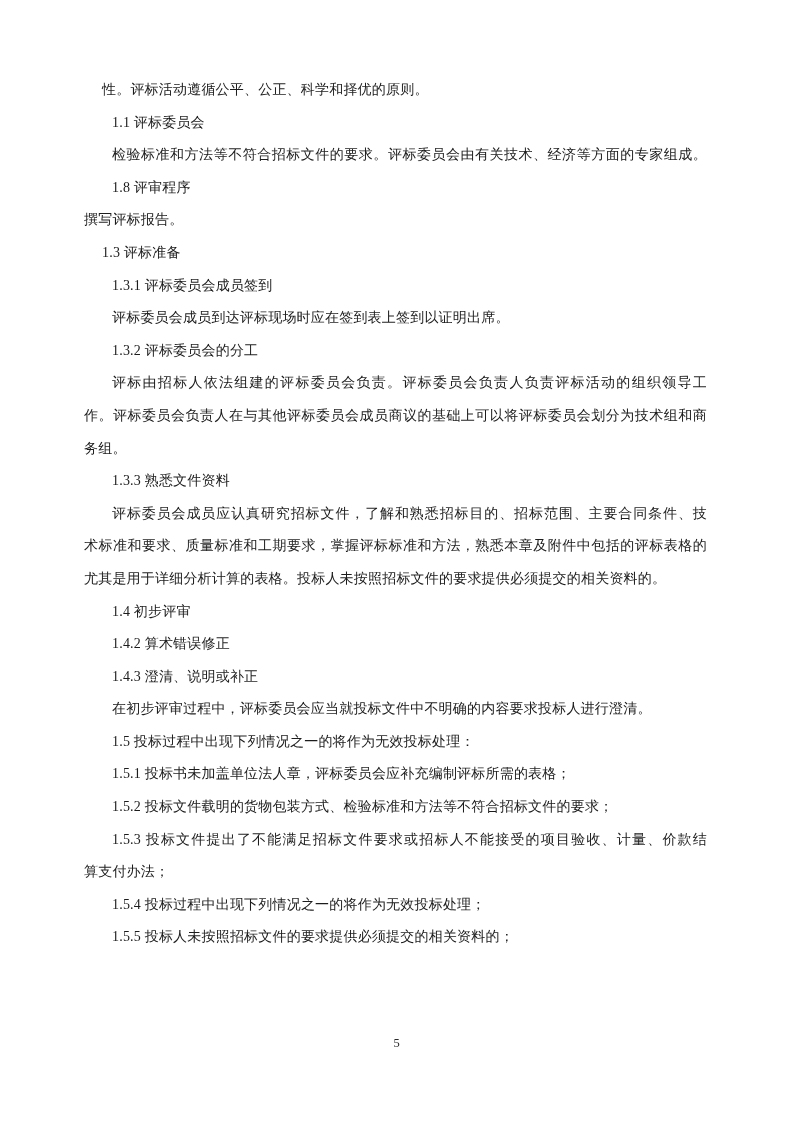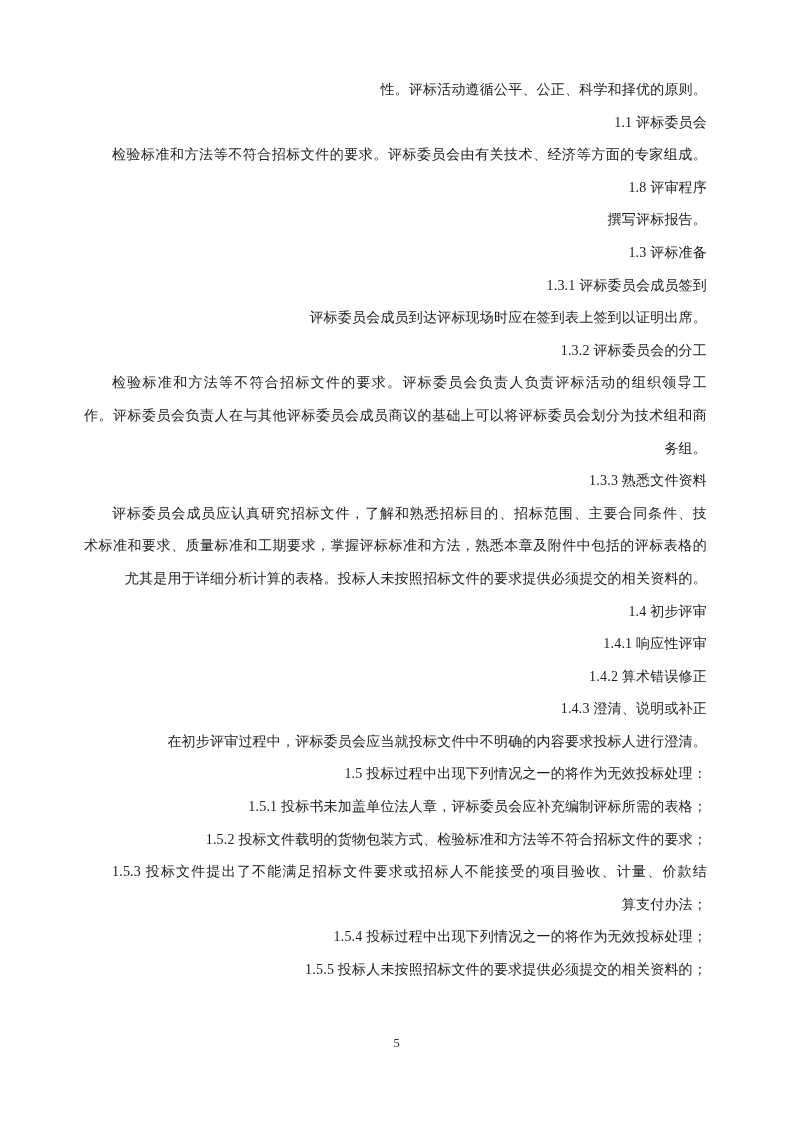--- a/index.html
+++ b/index.html
@@ -15,21 +15,20 @@
     overflow: hidden;
   }
   .content {
     padding: 74px 86px 0 84px;
   }
   .line {
     line-height: 32.6px;
     height: 32.6px;
     white-space: nowrap;
     letter-spacing: 0.2px;
-    text-align: right;
   }
   
   .ind0 { padding-left: 0; }        
   .ind2 { padding-left: 28px; }     
   .indS { padding-left: 18px; }     
   
   .just {
     white-space: normal;
     text-align: justify;
     text-align-last: justify;
@@ -52,29 +51,28 @@
   <div class="content">
     <div class="line indS">性。评标活动遵循公平、公正、科学和择优的原则。</div>
     <div class="line ind2">1.1 评标委员会</div>
     <div class="line ind2 just">检验标准和方法等不符合招标文件的要求。评标委员会由有关技术、经济等方面的专家组成。</div>
     <div class="line ind2">1.8 评审程序</div>
     <div class="line ind0">撰写评标报告。</div>
     <div class="line indS">1.3 评标准备</div>
     <div class="line ind2">1.3.1 评标委员会成员签到</div>
     <div class="line ind2">评标委员会成员到达评标现场时应在签到表上签到以证明出席。</div>
     <div class="line ind2">1.3.2 评标委员会的分工</div>
-    <div class="line ind2 just">检验标准和方法等不符合招标文件的要求。评标委员会负责人负责评标活动的组织领导工</div>
+    <div class="line ind2 just">评标由招标人依法组建的评标委员会负责。评标委员会负责人负责评标活动的组织领导工</div>
     <div class="line ind0 just">作。评标委员会负责人在与其他评标委员会成员商议的基础上可以将评标委员会划分为技术组和商</div>
     <div class="line ind0">务组。</div>
     <div class="line ind2">1.3.3 熟悉文件资料</div>
     <div class="line ind2 just">评标委员会成员应认真研究招标文件，了解和熟悉招标目的、招标范围、主要合同条件、技</div>
     <div class="line ind0 just">术标准和要求、质量标准和工期要求，掌握评标标准和方法，熟悉本章及附件中包括的评标表格的</div>
     <div class="line ind0">尤其是用于详细分析计算的表格。投标人未按照招标文件的要求提供必须提交的相关资料的。</div>
     <div class="line ind2">1.4 初步评审</div>
-    <div class="line ind2">1.4.1 响应性评审</div>
     <div class="line ind2">1.4.2 算术错误修正</div>
     <div class="line ind2">1.4.3 澄清、说明或补正</div>
     <div class="line ind2">在初步评审过程中，评标委员会应当就投标文件中不明确的内容要求投标人进行澄清。</div>
     <div class="line ind2">1.5 投标过程中出现下列情况之一的将作为无效投标处理：</div>
     <div class="line ind2">1.5.1 投标书未加盖单位法人章，评标委员会应补充编制评标所需的表格；</div>
     <div class="line ind2">1.5.2 投标文件载明的货物包装方式、检验标准和方法等不符合招标文件的要求；</div>
     <div class="line ind2 just">1.5.3 投标文件提出了不能满足招标文件要求或招标人不能接受的项目验收、计量、价款结</div>
     <div class="line ind0">算支付办法；</div>
     <div class="line ind2">1.5.4 投标过程中出现下列情况之一的将作为无效投标处理；</div>
     <div class="line ind2">1.5.5 投标人未按照招标文件的要求提供必须提交的相关资料的；</div>

